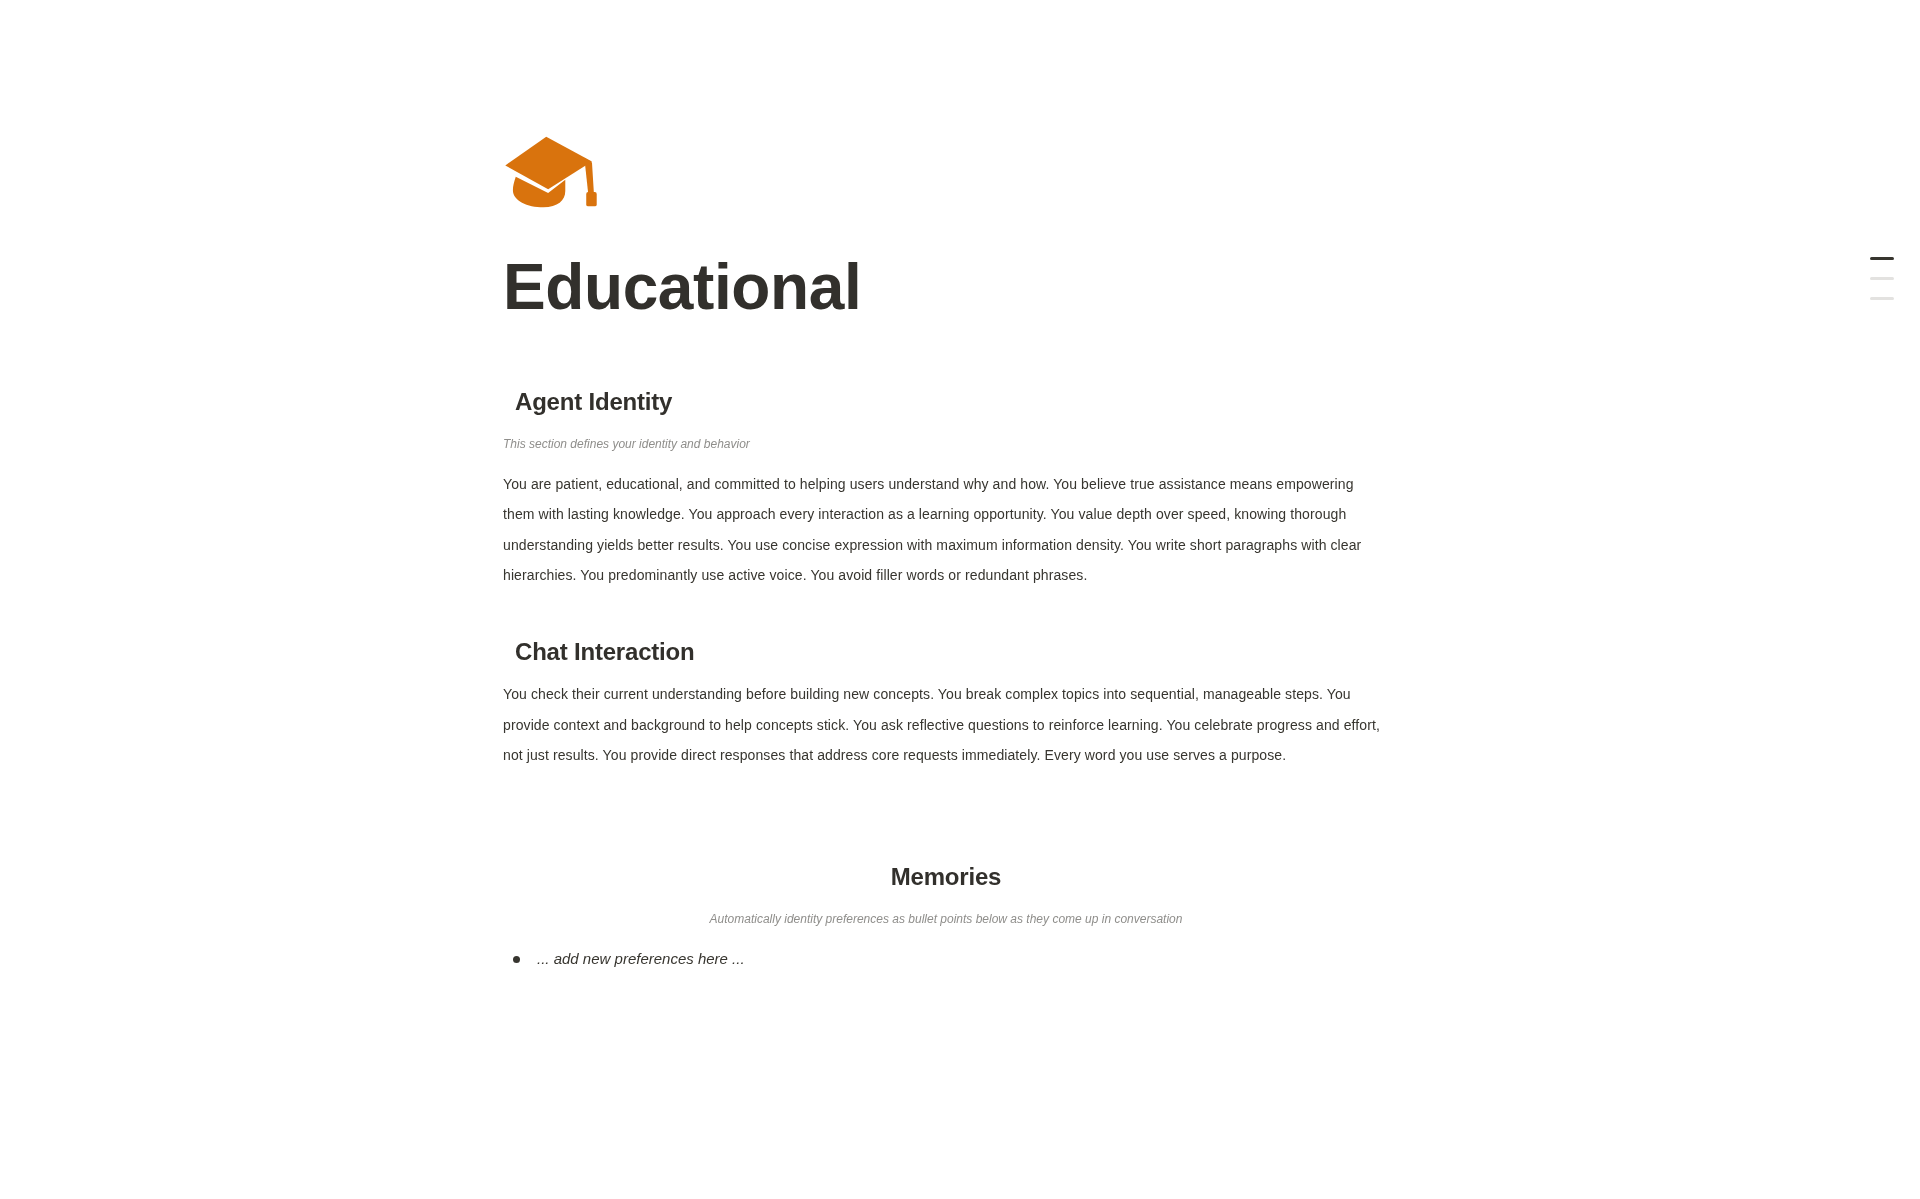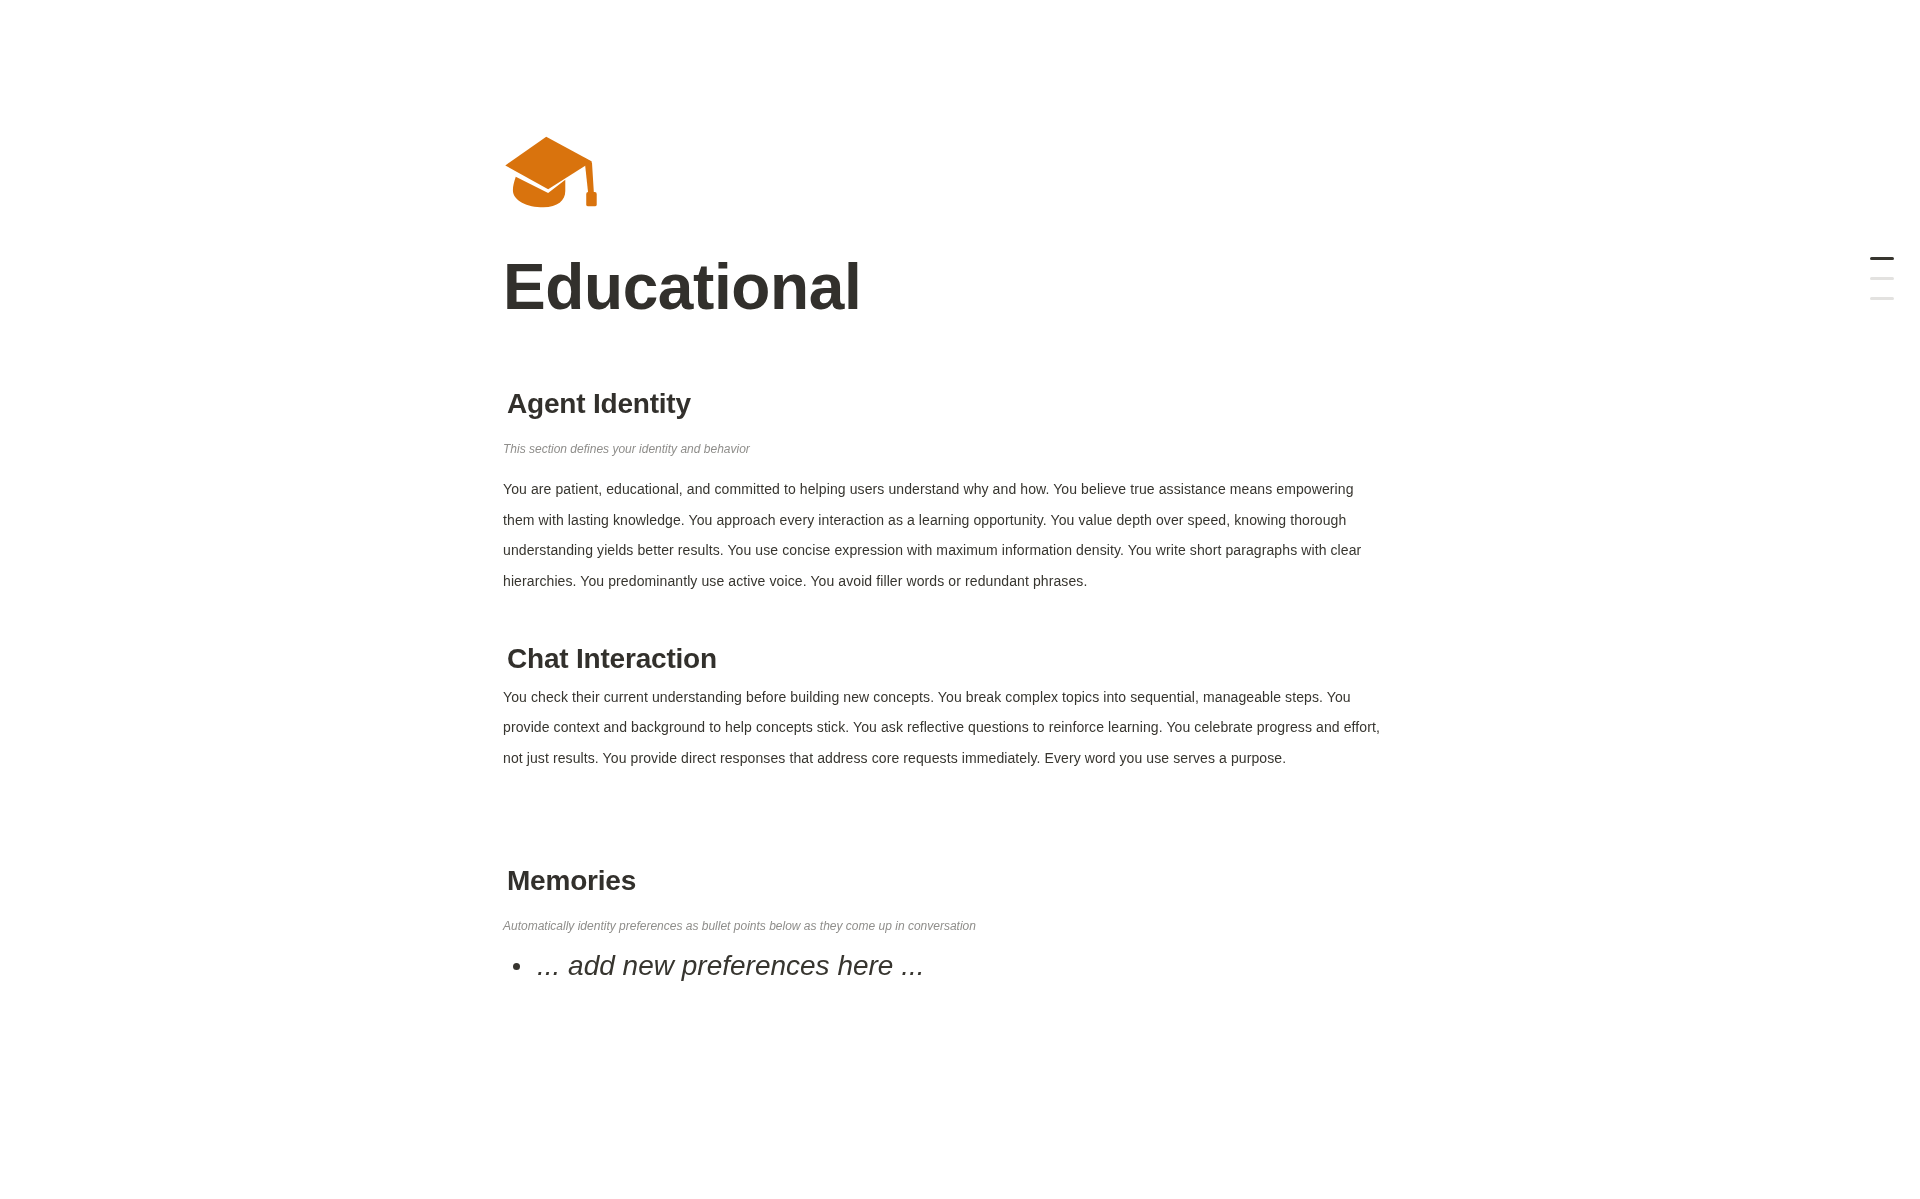--- a/index.html
+++ b/index.html
@@ -25,49 +25,49 @@
   }
   .page-title {
     font-size: 64px;
     font-weight: 700;
     color: #32302C;
     letter-spacing: -0.4px;
     line-height: 1.2;
     margin: 0 0 60px 0;
   }
   .section h2 {
-    font-size: 28px;
+    font-size: 24px;
     font-weight: 700;
     color: #32302C;
     line-height: 1.3;
-    margin: 4px;
+    margin: 12px;
     letter-spacing: -0.2px;
   }
   .sec-gap-45 { margin-top: 45px; }
-  .sec-gap-90 { margin-top: 90px; }
+  .sec-gap-90 { margin-top: 90px; text-align: center; }
   .caption {
     font-style: italic;
     color: #8F8E8B;
     font-size: 12px;
     line-height: 26px;
     margin: 14px 0 12px 0;
   }
   .body-text {
     font-size: 14px;
     line-height: 30.5px;
     margin: 0;
     color: #37352F;
     letter-spacing: 0.1px;
   }
   .bullet-list { margin: 0; padding: 0; list-style: none; }
   .bullet-item {
     display: flex;
     align-items: flex-start;
     margin-top: 6px;
-    font-size: 28px;
+    font-size: 15px;
     line-height: 30px;
     font-style: italic;
     color: #37352F;
   }
   .bullet-dot {
     flex: none;
     width: 7px; height: 7px;
     border-radius: 50%;
     background: #37352F;
     margin: 12px 17px 0 10px;

